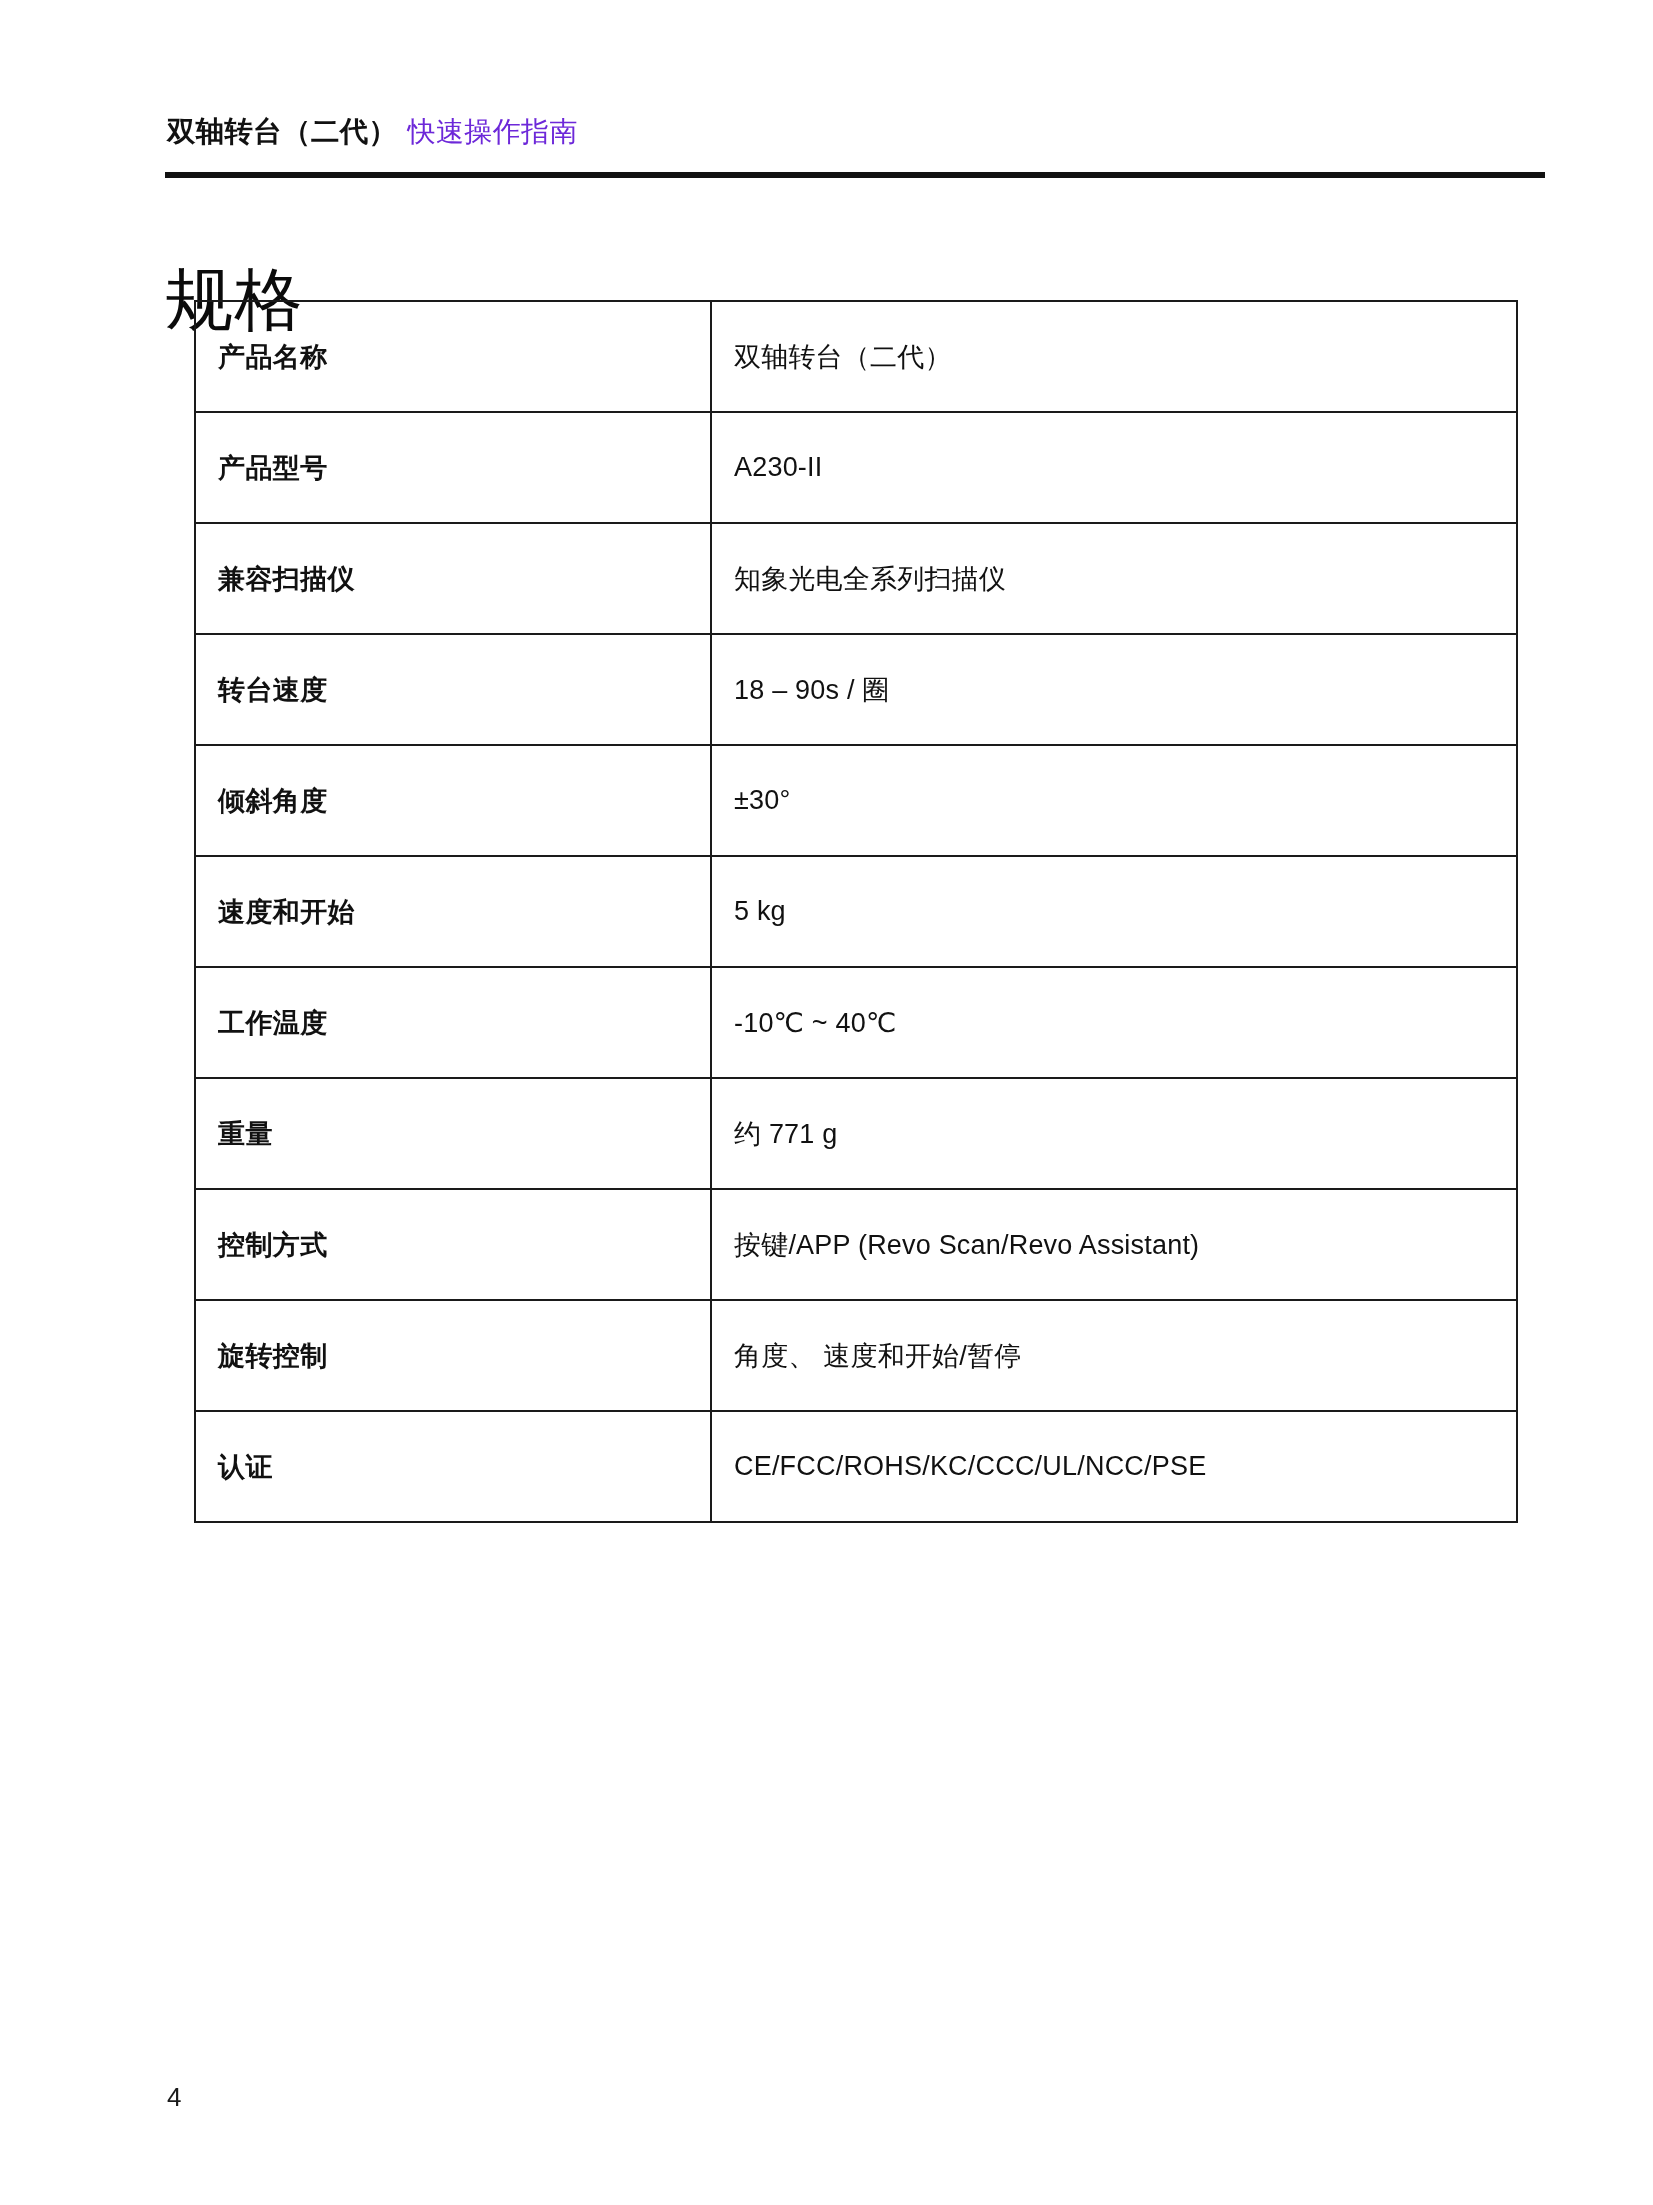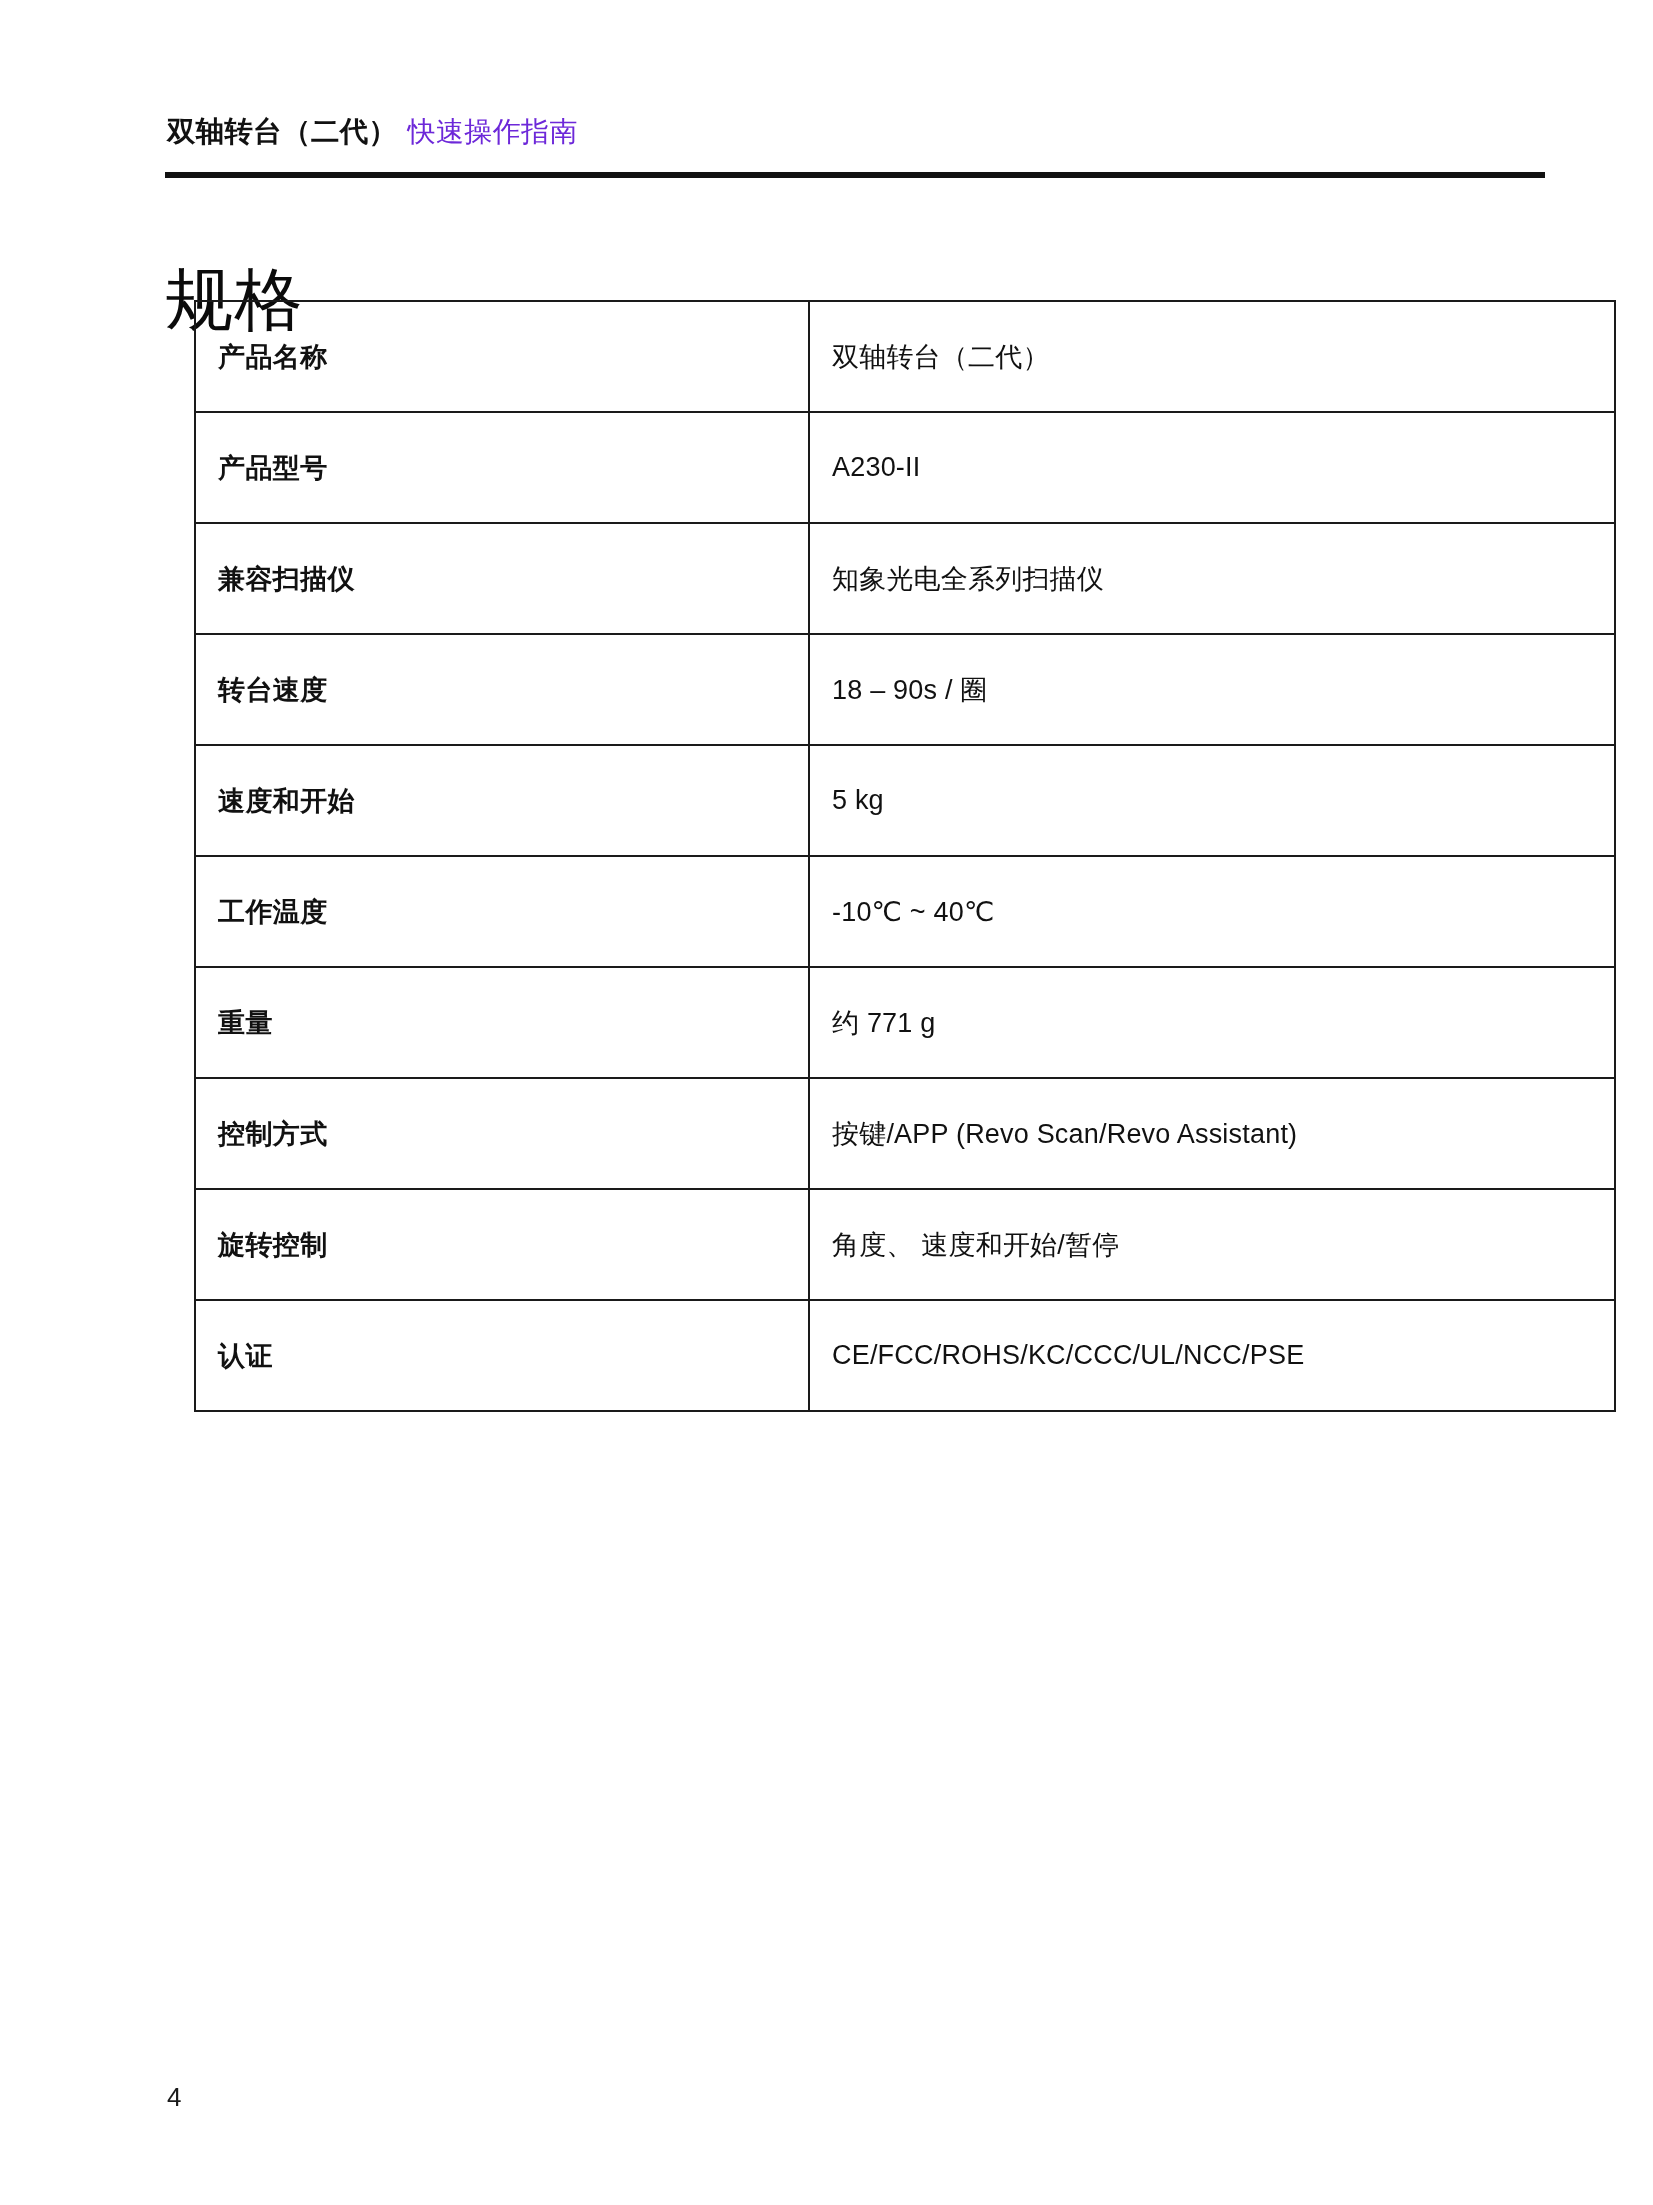--- a/index.html
+++ b/index.html
@@ -76,21 +76,21 @@
     table-layout: fixed;
   }
   .spec-table td {
     border: 2.2px solid #1a1a1a;
     height: 111px;
     padding: 0 0 0 22px;
     vertical-align: middle;
     box-sizing: border-box;
   }
   .spec-table td.cell-label {
-    width: 614px;
+    width: 516px;
     font-size: 27px;
     font-weight: 700;
     letter-spacing: 0.4px;
     color: #111111;
   }
   .spec-table td.cell-value {
     width: 806px;
     font-size: 27px;
     font-weight: 400;
     letter-spacing: 0.2px;
@@ -133,20 +133,24 @@
       </tr>
       <tr>
         <td class="cell-label">兼容扫描仪</td>
         <td class="cell-value">知象光电全系列扫描仪</td>
       </tr>
       <tr>
         <td class="cell-label">转台速度</td>
         <td class="cell-value">18 – 90s / 圈</td>
       </tr>
       <tr>
+        <td class="cell-label">倾斜角度</td>
+        <td class="cell-value">±30°</td>
+      </tr>
+      <tr>
         <td class="cell-label">速度和开始</td>
         <td class="cell-value">5 kg</td>
       </tr>
       <tr>
         <td class="cell-label">工作温度</td>
         <td class="cell-value">-10℃ ~ 40℃</td>
       </tr>
       <tr>
         <td class="cell-label">重量</td>
         <td class="cell-value">约  771 g</td>

